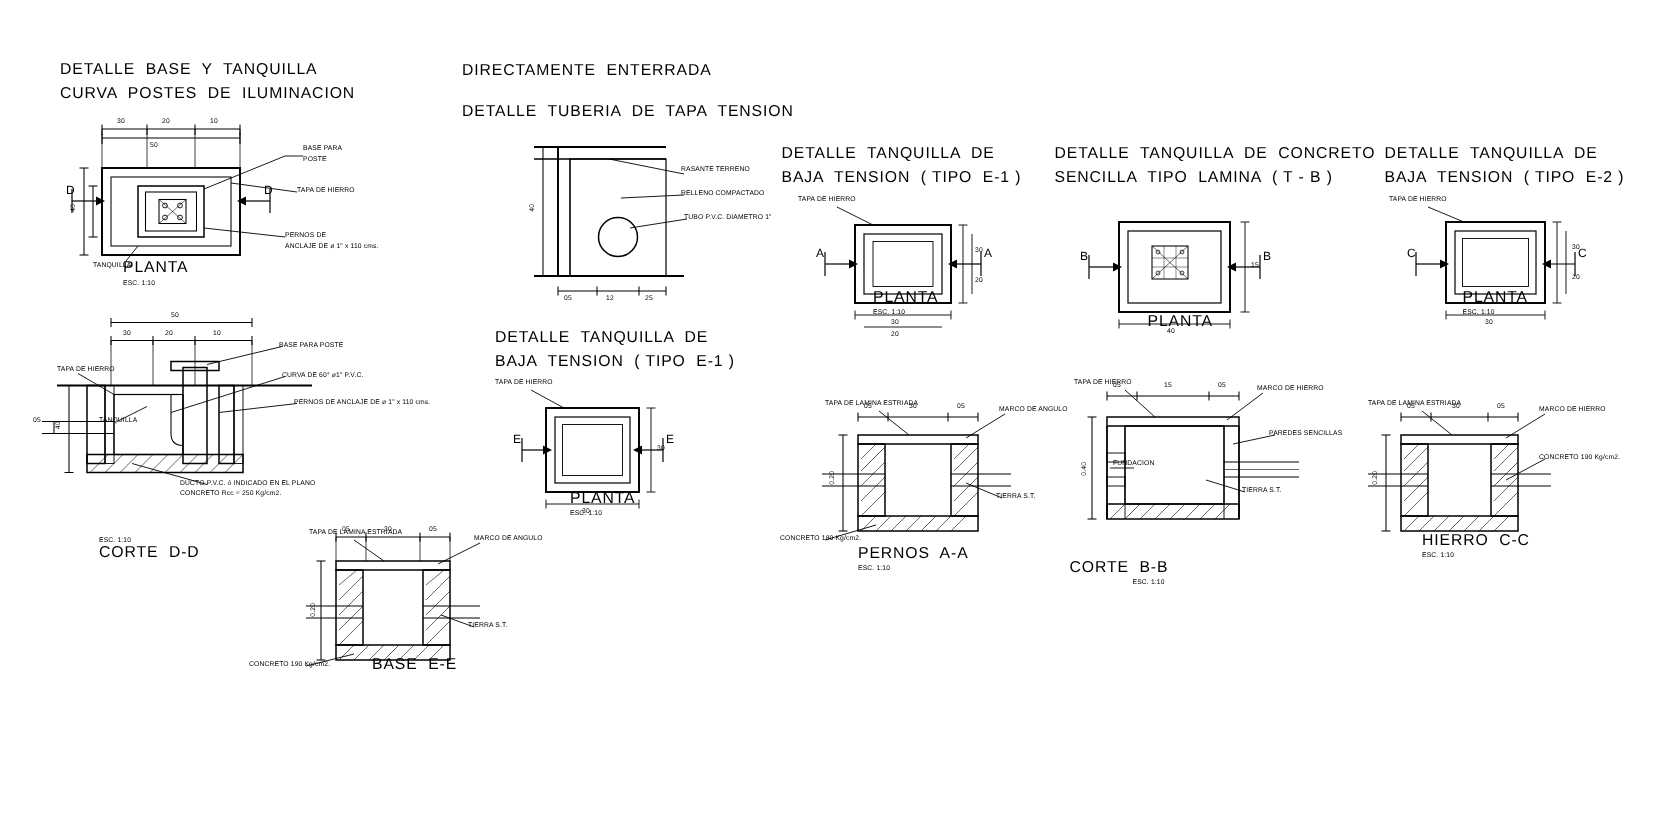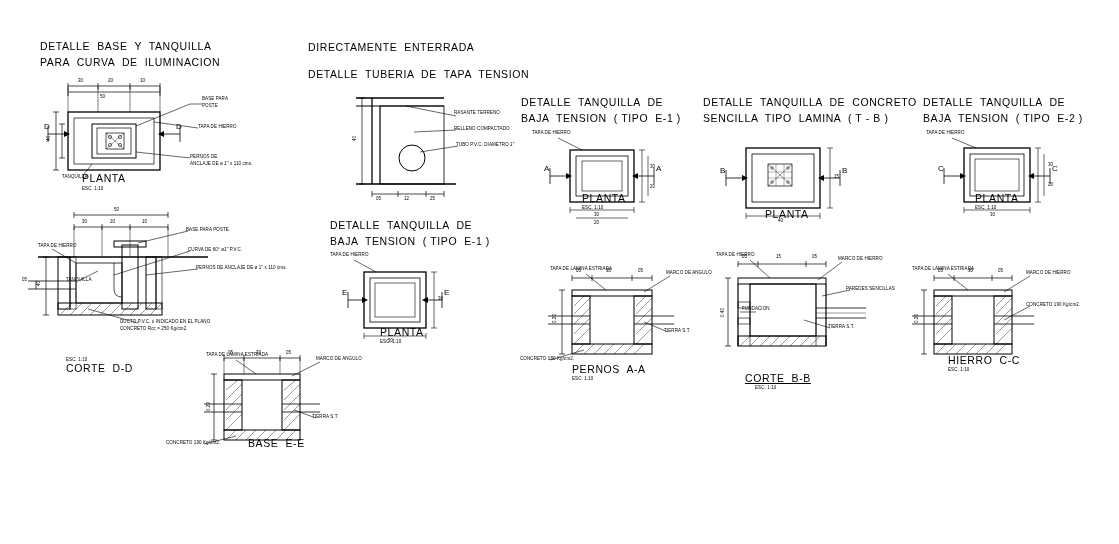--- a/index.html
+++ b/index.html
@@ -10,21 +10,21 @@
   .t.xs  { font-size:8px; letter-spacing:0.3px; }
   .t.tiny{ font-size:4.5px; letter-spacing:0.1px; }
   .t.ttl { font-size:10.5px; }
   svg { overflow:visible; display:block; }
   .grp { position:absolute; }
 </style>
 </head>
 <body>
 
 <div class="t ttl" style="left:40px; top:40px;">DETALLE  BASE  Y  TANQUILLA</div>
-<div class="t ttl" style="left:40px; top:56px;">PARA  CURVA  DE  ILUMINACION</div>
+<div class="t ttl" style="left:40px; top:56px;">CURVA  POSTES  DE  ILUMINACION</div>
 
 <div class="t ttl" style="left:308px; top:41px;">DIRECTAMENTE  ENTERRADA</div>
 <div class="t ttl" style="left:308px; top:68px;">DETALLE  TUBERIA  DE  TAPA  TENSION</div>
 
 <div class="t ttl" style="left:521px; top:96px;">DETALLE  TANQUILLA  DE</div>
 <div class="t ttl" style="left:521px; top:112px;">BAJA  TENSION  ( TIPO  E-1 )</div>
 
 <div class="t ttl" style="left:703px; top:96px;">DETALLE  TANQUILLA  DE  CONCRETO</div>
 <div class="t ttl" style="left:703px; top:112px;">SENCILLA  TIPO  LAMINA  ( T - B )</div>
 
@@ -510,21 +510,21 @@
   <div class="t tiny" style="left:42px; top:4px;">05</div>
   <div class="t tiny" style="left:76px; top:4px;">15</div>
   <div class="t tiny" style="left:112px; top:4px;">05</div>
   <div class="t tiny" style="left:18px; top:60px; transform:rotate(-90deg);">0.40</div>
   <div class="t tiny" style="left:16px; top:2px;">TAPA DE HIERRO</div>
   <div class="t tiny" style="left:138px; top:6px;">MARCO DE HIERRO</div>
   <div class="t tiny" style="left:146px; top:36px;">PAREDES SENCILLAS</div>
   <div class="t tiny" style="left:128px; top:74px;">TIERRA S.T.</div>
   <div class="t tiny" style="left:42px; top:56px;">FUNDACION</div>
 </div>
-<div class="t sm" style="left:745px; top:372px;text-decoration:underline;">CORTE  B-B</div>
+<div class="t sm" style="left:713px; top:372px;">CORTE  B-B</div>
 <div class="t tiny" style="left:755px; top:385px;">ESC. 1:10</div>
 
 <div class="grp" style="left:928px; top:128px; width:150px; height:110px;">
   <svg width="150" height="110">
     <rect x="36" y="20" width="66" height="54" fill="none" stroke="#000" stroke-width="1.3"></rect>
     <rect x="42" y="26" width="54" height="42" fill="none" stroke="#000" stroke-width="0.8"></rect>
     <rect x="47" y="31" width="44" height="32" fill="none" stroke="#000" stroke-width="0.6"></rect>
 
     <line x1="16" y1="48" x2="32" y2="48" stroke="#000" stroke-width="0.8"></line>
     <polygon points="32,45 38,48 32,51" fill="#000"></polygon>

